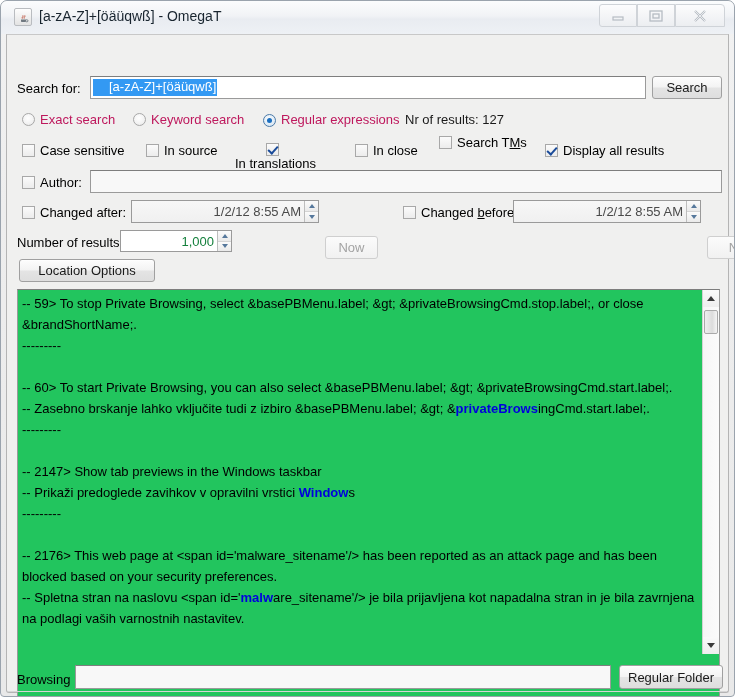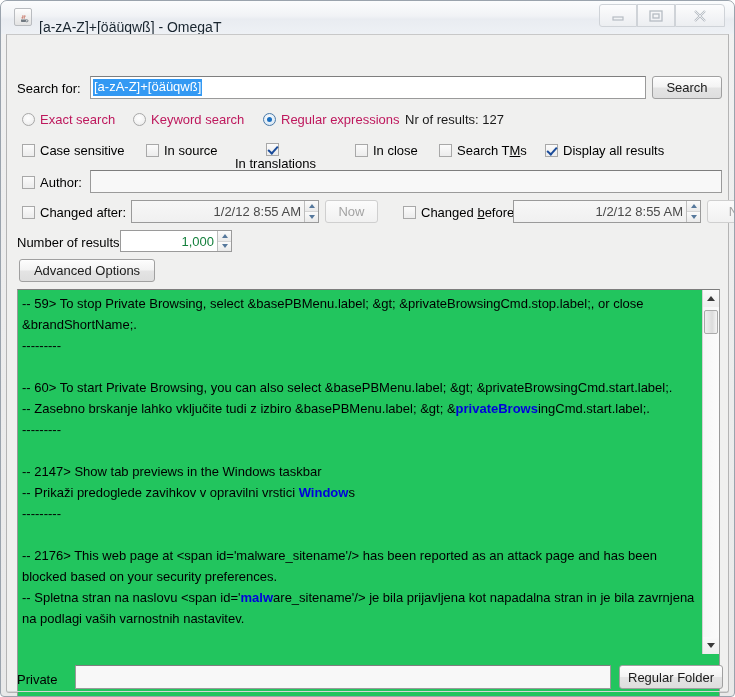--- a/index.html
+++ b/index.html
@@ -29,21 +29,21 @@
   }
   #title-icon {
     position: absolute; left: 13px; top: 7px;
     width: 18px; height: 18px;
     background: linear-gradient(to bottom, #fdfdfd, #e3e3e3);
     border: 1px solid #b9bcc0;
     border-radius: 2px;
     display: flex; align-items: center; justify-content: center;
   }
   #title-text {
-    position: absolute; left: 38px; top: 18px;
+    position: absolute; left: 38px; top: 7px;
     font-size: 14px; color: #19252f;
     white-space: nowrap;
   }
   .wbtn {
     position: absolute; top: 3px;
     width: 38px; height: 23px;
     background: linear-gradient(to bottom, #fcfcfd, #eceef1);
     border: 1px solid #cfd3d8;
     display: flex; align-items: center; justify-content: center;
   }
@@ -74,38 +74,38 @@
     border-top-color: #7e7e7e;
     font-size: 13px;
     color: #000;
     display: flex; align-items: center;
     padding: 0 2px;
     overflow: hidden;
   }
   .sel {
     background: #3399f3;
     color: #ffffff;
-    padding: 1px 1px 2px 1px;
+    padding: 1px 1px 2px 16px;
     line-height: 14px;
   }
 
   
   .btn {
     position: absolute;
     background: linear-gradient(to bottom, #fdfdfd 0%, #f3f3f3 48%, #e4e4e4 52%, #dedede 100%);
     border: 1px solid #a0a0a0;
     border-radius: 3px;
     font-size: 13px;
     color: #1a1a1a;
     display: flex; align-items: center; justify-content: center;
     cursor: default;
     box-shadow: 0 1px 0 rgba(255,255,255,0.6) inset;
   }
   .btn.disabled { color:#a3a3a3; border-color:#cfcfcf;
-    background: linear-gradient(to bottom,#fbfbfb,#f1f1f1); box-shadow:none; }
+    background: linear-gradient(to bottom,#fbfbfb,#f1f1f1); box-shadow:none;margin-top:36px; }
 
   
   .radio-wrap { position:absolute; display:flex; align-items:center; }
   .radio {
     width: 13px; height: 13px; border-radius: 50%;
     background: radial-gradient(circle at 45% 38%, #ffffff 0%, #f3f3f3 55%, #e4e4e4 100%);
     border: 1px solid #a8a8a8;
     margin-right: 5px; position: relative; flex: none;
   }
   .radio.on { border-color:#4b7aa8; background: radial-gradient(circle at 45% 38%, #ffffff 0%, #e9f1f8 40%, #cfe0ef 100%); }
@@ -242,21 +242,21 @@
     <div class="btn" id="search-button" style="left:645px; top:41px; width:70px; height:23px;">Search</div>
 
     <div class="radio-wrap" style="left:15px; top:77px;">
       <span class="radio"></span>
       <span class="radio-lbl">Exact search</span>
     </div>
     <div class="radio-wrap" style="left:126px; top:77px;">
       <span class="radio"></span>
       <span class="radio-lbl">Keyword search</span>
     </div>
-    <div class="radio-wrap" style="left:256px; top:77px;">
+    <div class="radio-wrap" style="left:256px; top:77px;align-items:flex-end;">
       <span class="radio on"></span>
       <span class="radio-lbl">Regular expressions</span>
     </div>
     <div class="lbl" style="left:398px; top:77px; color:#1a1a1a;">Nr of results: 127</div>
 
     <div class="cb-wrap" style="left:15px; top:108px;text-align:right;">
       <span class="cb"></span>
       <span class="cb-lbl">Case sensitive</span>
     </div>
     <div class="cb-wrap" style="left:139px; top:108px;">
@@ -264,21 +264,21 @@
       <span class="cb-lbl">In source</span>
     </div>
     <div class="cb-wrap" style="left:228px; top:108px;flex-direction:column;">
       <span class="cb on"></span>
       <span class="cb-lbl">In translations</span>
     </div>
     <div class="cb-wrap" style="left:348px; top:108px;">
       <span class="cb"></span>
       <span class="cb-lbl">In close</span>
     </div>
-    <div class="cb-wrap" style="left:432px; top:108px;">
+    <div class="cb-wrap" style="left:432px; top:100px;">
       <span class="cb"></span>
       <span class="cb-lbl">Search T<span class="u">M</span>s</span>
     </div>
     <div class="cb-wrap" style="left:538px; top:108px;">
       <span class="cb on"></span>
       <span class="cb-lbl">Display all results</span>
     </div>
 
     <div class="cb-wrap" style="left:15px; top:140px;">
       <span class="cb"></span>
@@ -328,21 +328,21 @@
       <span class="spin-btns">
         <span class="spin-b">
             <span class="tri-up"></span>
           </span>
         <span class="spin-b">
             <span class="tri-dn"></span>
           </span>
       </span>
     </div>
 
-    <div class="btn" style="left:12px; top:224px; width:136px; height:23px;">Advanced Options</div>
+    <div class="btn" style="left:12px; top:224px; width:136px; height:23px;">Location Options</div>
 
     <div id="results-outer">
       <div id="results-text">
           <div class="r-line"><span>-- 59&gt; To stop Private Browsing, select &amp;basePBMenu.label; &amp;gt; &amp;privateBrowsingCmd.stop.label;, or close &amp;brandShortName;.</span></div>
           <div class="r-line"><span>---------</span></div>
           <div class="r-blank"></div>
           <div class="r-line"><span>-- 60&gt; To start Private Browsing, you can also select &amp;basePBMenu.label; &amp;gt; &amp;privateBrowsingCmd.start.label;.</span></div>
           <div class="r-line"><span>-- Zasebno brskanje lahko vključite tudi z izbiro &amp;basePBMenu.label; &amp;gt; &amp;</span><span class="hl">privateBrows</span><span>ingCmd.start.label;.</span></div>
           <div class="r-line"><span>---------</span></div>
           <div class="r-blank"></div>
@@ -357,21 +357,21 @@
         <div class="sb-arrow" id="sb-up">
             <span class="sb-tri-up"></span>
           </div>
         <div id="sb-thumb"></div>
         <div class="sb-arrow" id="sb-dn">
             <span class="sb-tri-dn"></span>
           </div>
       </div>
     </div>
 
-    <div class="lbl" style="left:10px; top:637px;">Private</div>
+    <div class="lbl" style="left:10px; top:637px;">Browsing</div>
     <div class="tfield" style="left:68px; top:630px; width:536px; height:24px; background:#f8f8f8;">
       <span></span>
     </div>
     <div class="btn" style="left:612px; top:630px; width:104px; height:24px;">Regular Folder</div>
 
     <div class="btn disabled" style="left:484px; top:661px; width:112px; height:24px;">Remove Filter</div>
     <div class="btn" style="left:601px; top:661px; width:58px; height:24px;">Filter</div>
     <div class="btn" style="left:663px; top:661px; width:58px; height:24px;">Close</div>
 
     <div id="hr-sep"></div>

